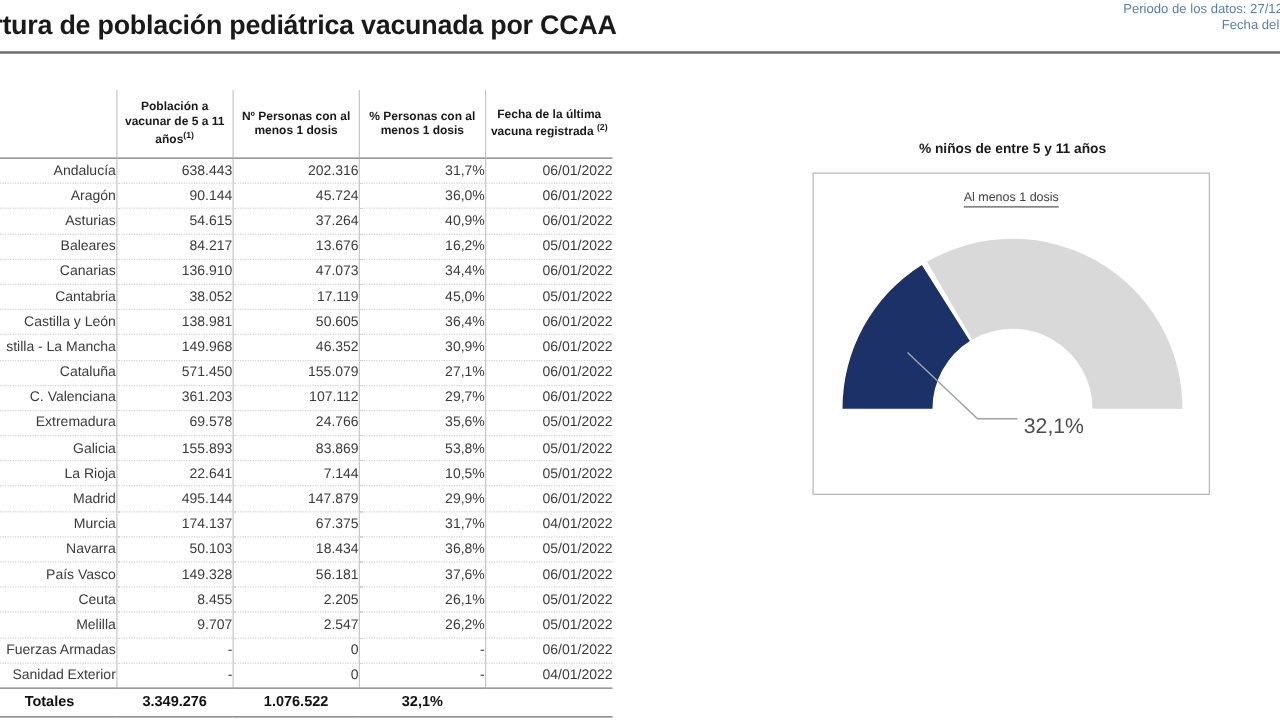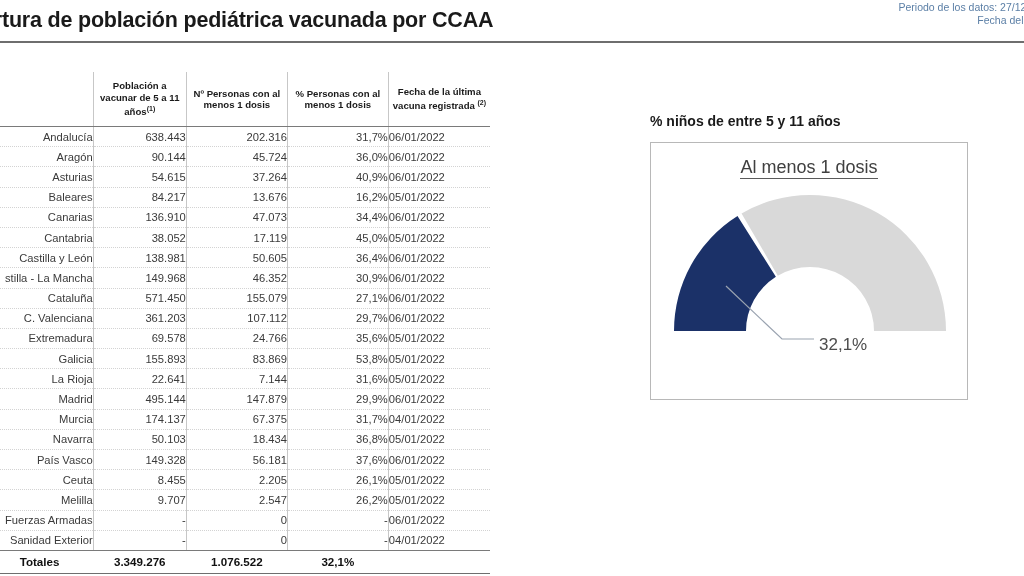--- a/index.html
+++ b/index.html
@@ -83,21 +83,21 @@
     padding: 0 7px 0 0;
     white-space: nowrap;
   }
   .row-num {
     text-align: right;
     padding: 0 9px 0 0;
     border-left: 1px solid #c7c7c7;
     white-space: nowrap;
   }
   .row-date {
-    text-align: left;
+    text-align: right;
     border-left: 1px solid #c7c7c7;
     white-space: nowrap;
   }
   tr.data-row { height: 20.2px; }
   tr.data-row td { border-bottom: 1px dotted #d3d3d3; }
   tr.data-row.last-row td { border-bottom: 1.6px solid #7a7a7a; }
 
   tr.totals-row { height: 23px; }
   tr.totals-row td {
     font-weight: bold;
@@ -111,41 +111,41 @@
   tr.totals-row .row-date { border-left: none; }
 
   
   #gauge-panel {
     position: absolute;
     left: 650px;
     top: 113px;
     width: 320px;
   }
   #gauge-title {
-    text-align: left;
-    font-size: 14px;
+    text-align: center;
+    font-size: 11px;
     font-weight: bold;
     color: #1a1a1a;
     margin-bottom: 13px;
   }
   #gauge-box {
     position: relative;
     width: 318px;
     height: 258px;
     border: 1px solid #b8b8b8;
     box-sizing: border-box;
     background: #fff;
   }
   #gauge-legend {
     position: absolute;
     top: 14px;
     left: 0;
     width: 100%;
     text-align: center;
-    font-size: 18px;
+    font-size: 10px;
     color: #404040;
   }
   #gauge-legend span {
     border-bottom: 1px solid #5a5a5a;
     padding-bottom: 1px;
   }
   #gauge-svg {
     position: absolute;
     left: 11px;
     top: 40px;
@@ -260,21 +260,21 @@
         <td class="row-region">Galicia</td>
         <td class="row-num">155.893</td>
         <td class="row-num">83.869</td>
         <td class="row-num">53,8%</td>
         <td class="row-date">05/01/2022</td>
       </tr>
       <tr class="data-row">
         <td class="row-region">La Rioja</td>
         <td class="row-num">22.641</td>
         <td class="row-num">7.144</td>
-        <td class="row-num">31,6%</td>
+        <td class="row-num">10,5%</td>
         <td class="row-date">05/01/2022</td>
       </tr>
       <tr class="data-row">
         <td class="row-region">Madrid</td>
         <td class="row-num">495.144</td>
         <td class="row-num">147.879</td>
         <td class="row-num">29,9%</td>
         <td class="row-date">06/01/2022</td>
       </tr>
       <tr class="data-row">

